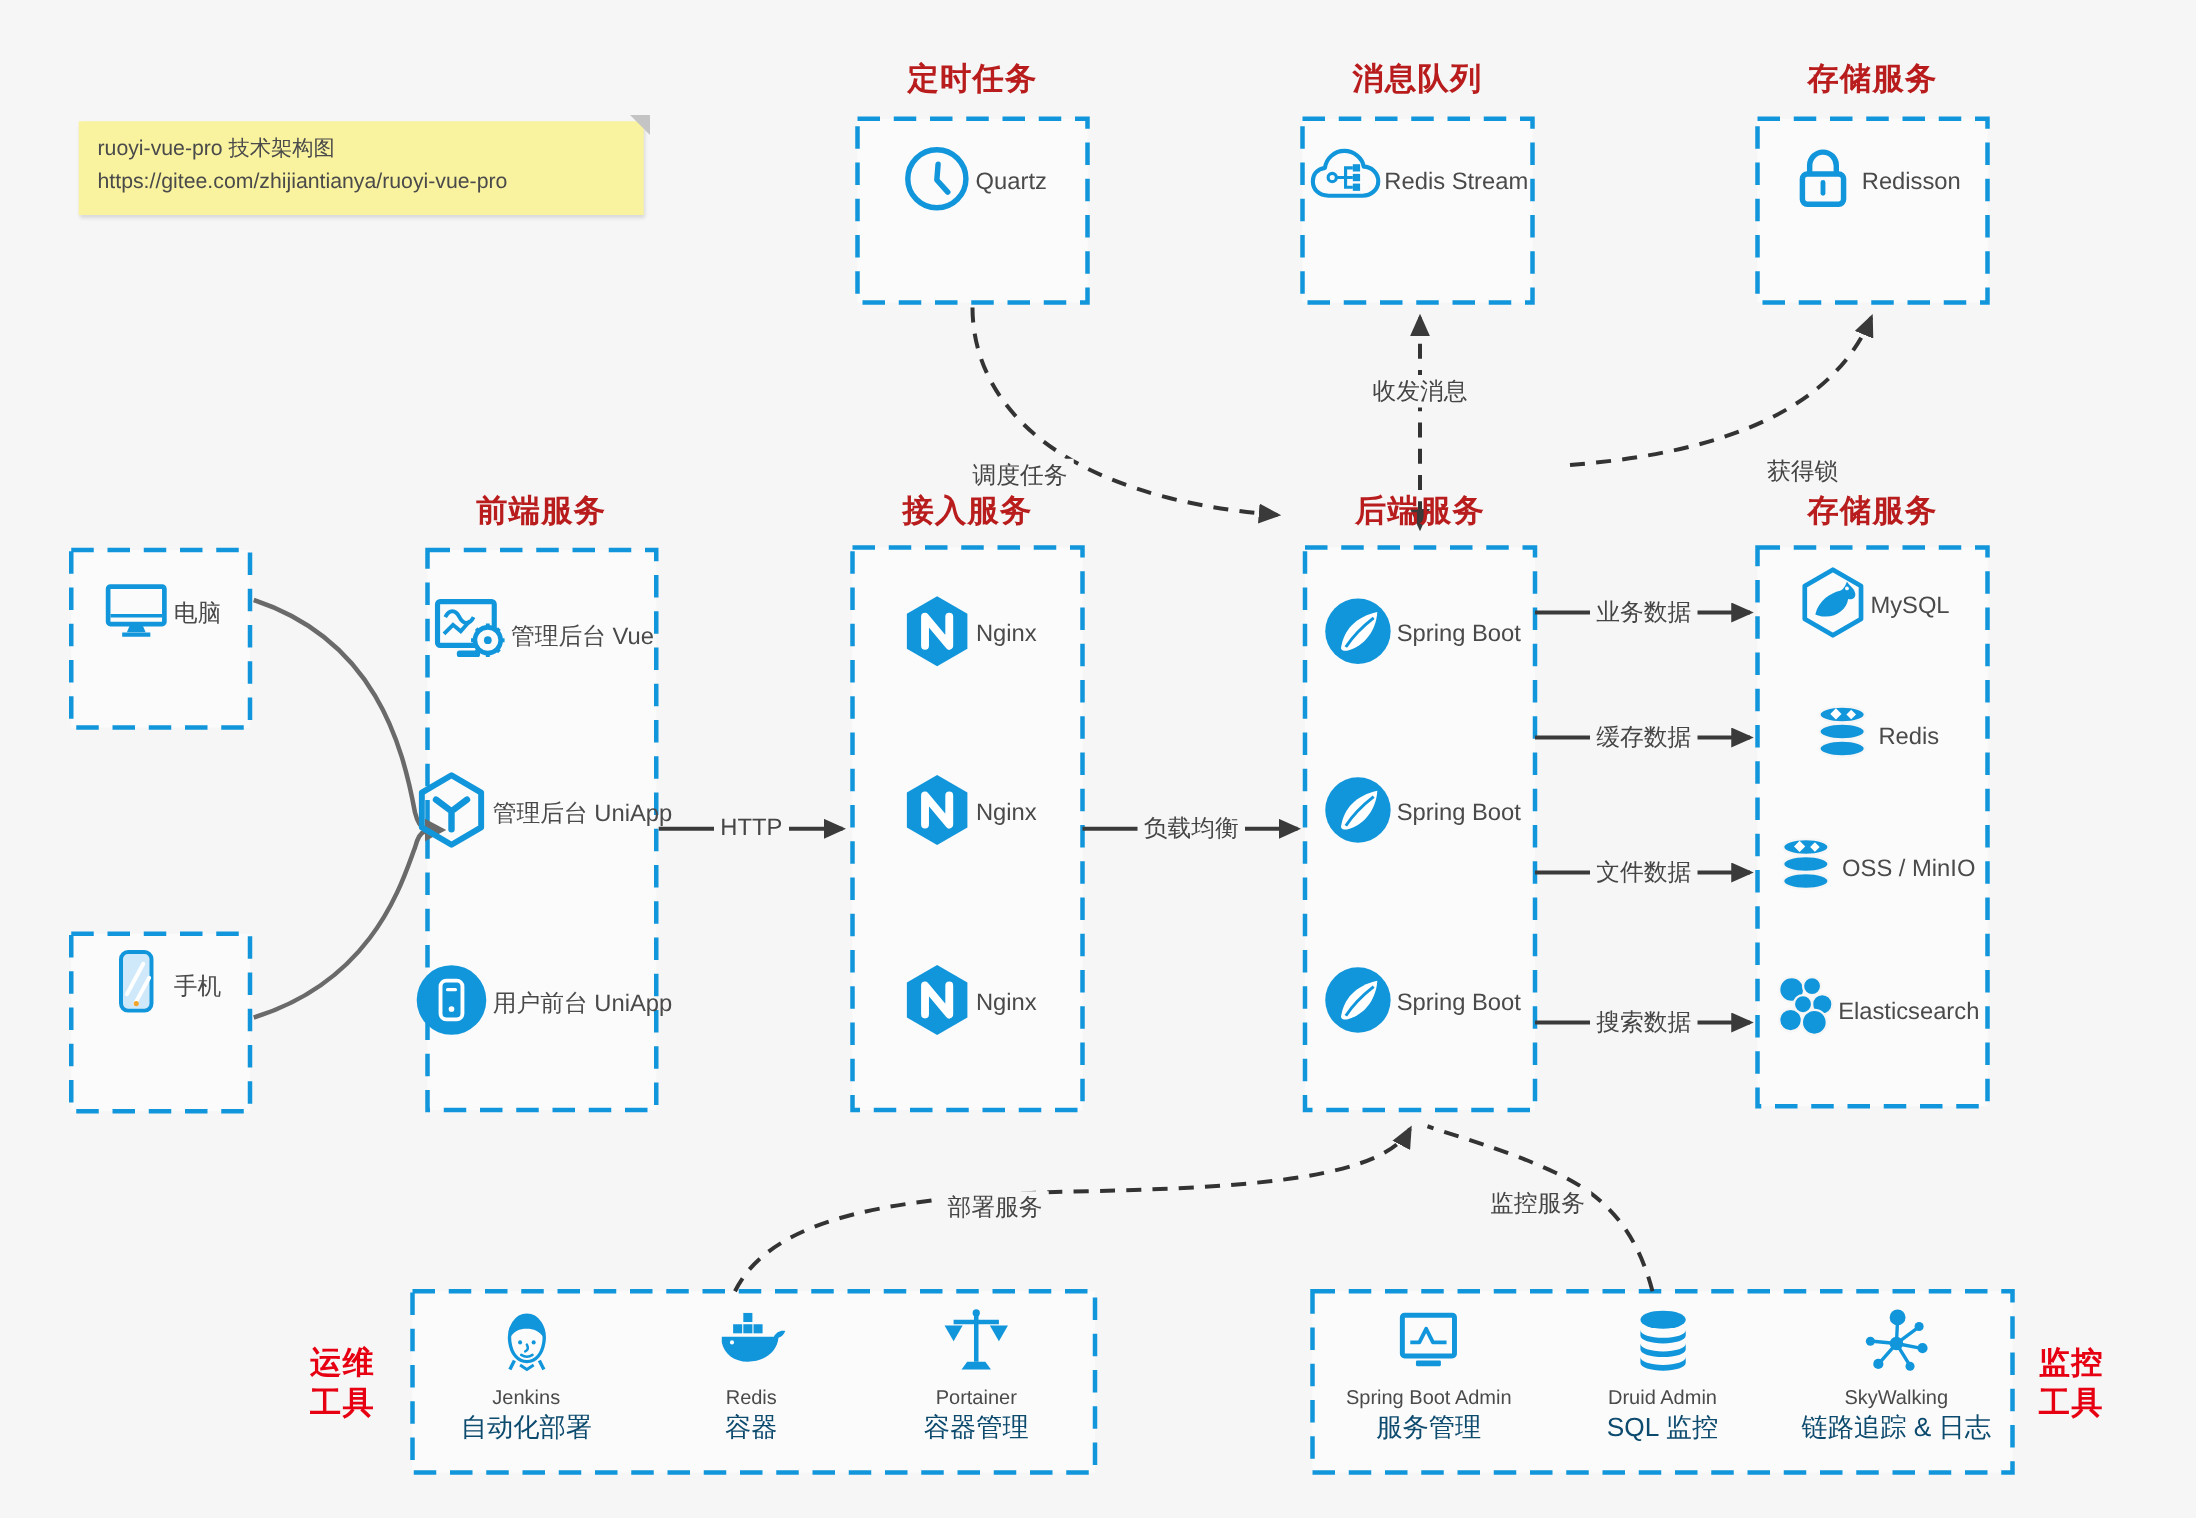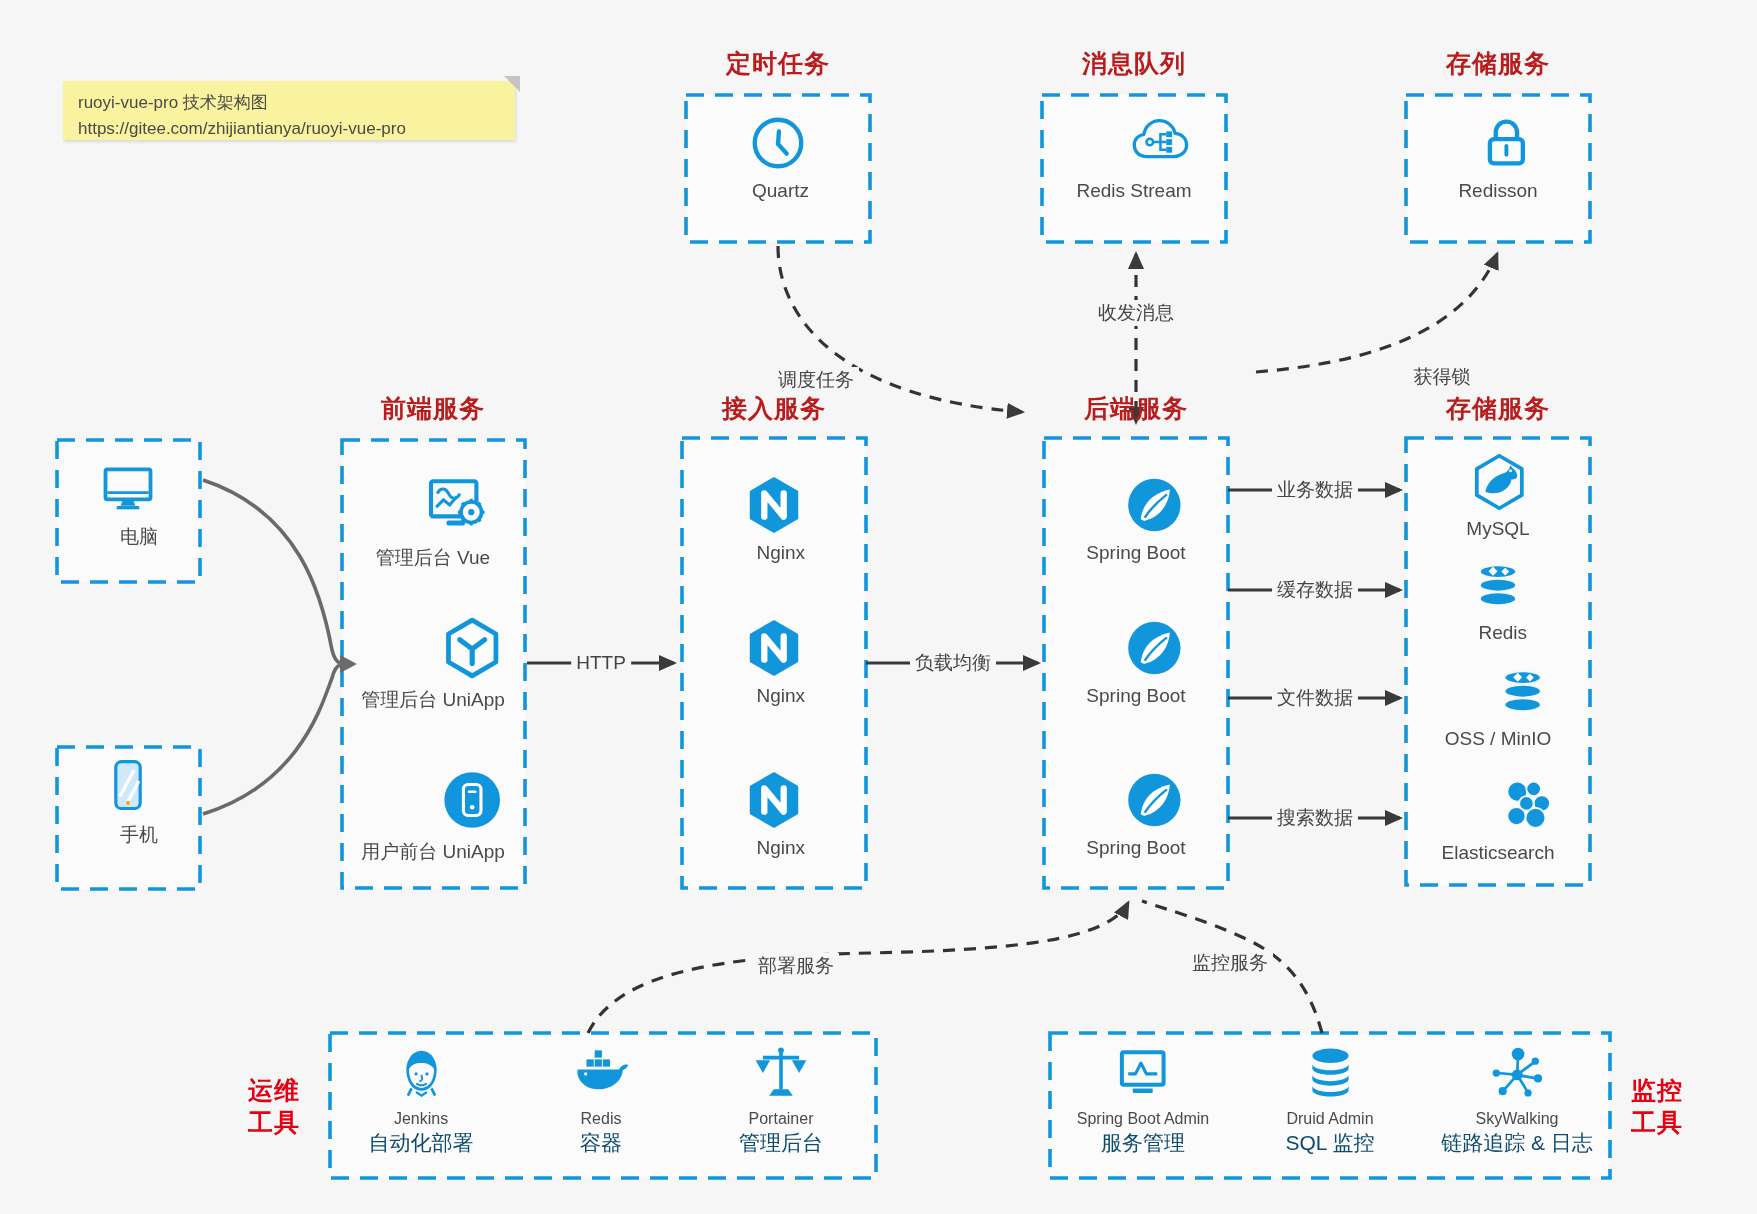--- a/index.html
+++ b/index.html
@@ -3,28 +3,28 @@
 <meta charset="utf-8">
 <style>
   html,body{margin:0;padding:0;background:#f6f6f6;}
   .canvas{position:relative;width:1757px;height:1214px;background:#f6f6f6;
           font-family:"Liberation Sans","DejaVu Sans",sans-serif;overflow:hidden;}
   .overlay{position:absolute;left:0;top:0;width:1757px;height:1214px;}
   .group-title{position:absolute;transform:translate(-50%,-50%);font-size:25px;font-weight:bold;
                color:#b91c1c;white-space:nowrap;letter-spacing:1px;}
   .side-title{position:absolute;transform:translateX(-50%);font-size:25px;font-weight:bold;
               color:#e60012;text-align:left;line-height:32px;letter-spacing:1px;}
-  .node{position:absolute;display:flex;flex-direction:column;align-items:flex-end;transform:translateX(-50%);}
+  .node{position:absolute;display:flex;flex-direction:row;align-items:center;transform:translateX(-50%);}
   .node .label{margin-top:6px;font-size:19px;color:#4a4a4a;white-space:nowrap;}
   .tool{position:absolute;display:flex;flex-direction:column;align-items:center;transform:translateX(-50%);}
   .tool .tname{margin-top:5px;font-size:16px;color:#4a4a4a;white-space:nowrap;line-height:24px;}
   .tool .tdesc{font-size:21px;color:#0c4a6e;white-space:nowrap;line-height:24px;}
   .edge-label{position:absolute;transform:translate(-50%,-50%);font-size:19px;color:#454545;
               background:#f6f6f6;padding:0 5px;white-space:nowrap;}
-  .note{position:absolute;left:63px;top:81px;width:452px;height:59px;background:#f9f3a0;
+  .note{position:absolute;left:63px;top:97px;width:452px;height:75px;background:#f9f3a0;
         box-shadow:1px 2px 3px rgba(0,0,0,0.12);}
   .note .ntext{padding:9px 0 0 15px;font-size:17px;line-height:26px;color:#4a4a4a;}
   .note .fold{position:absolute;right:-5px;top:-5px;width:0;height:0;
         border-left:16px solid #c4c4c4;border-bottom:16px solid transparent;
         transform:rotate(90deg);}
 </style>
 </head>
 <body>
 
 <div class="canvas">
@@ -305,21 +305,21 @@
   <div class="tool" style="left:781px;top:1044px">
     <svg width="58" height="58" viewBox="0 0 64 64">
       <path d="M32,8 V50" stroke="#1296db" stroke-width="4"></path>
       <circle cx="32" cy="7" r="3.2" fill="#1296db"></circle>
       <path d="M12,15 H52" stroke="#1296db" stroke-width="4"></path>
       <polygon points="4,18 20,18 12,32" fill="#1296db"></polygon>
       <polygon points="44,18 60,18 52,32" fill="#1296db"></polygon>
       <polygon points="24,50 40,50 45,57 19,57" fill="#1296db"></polygon>
     </svg>
     <div class="tname">Portainer</div>
-    <div class="tdesc">管理后台</div>
+    <div class="tdesc">容器管理</div>
   </div>
 
   <div class="tool" style="left:1143px;top:1044px">
     <svg width="58" height="58" viewBox="0 0 64 64">
       <rect x="9" y="9" width="46" height="36" rx="2" fill="none" stroke="#1296db" stroke-width="4.4"></rect>
       <path d="M16,33 H24 L30,21 L36,33 H48" fill="none" stroke="#1296db" stroke-width="3.4" stroke-linejoin="round"></path>
       <rect x="21" y="49" width="22" height="5" rx="1" fill="#1296db"></rect>
     </svg>
     <div class="tname">Spring Boot Admin</div>
     <div class="tdesc">服务管理</div>

